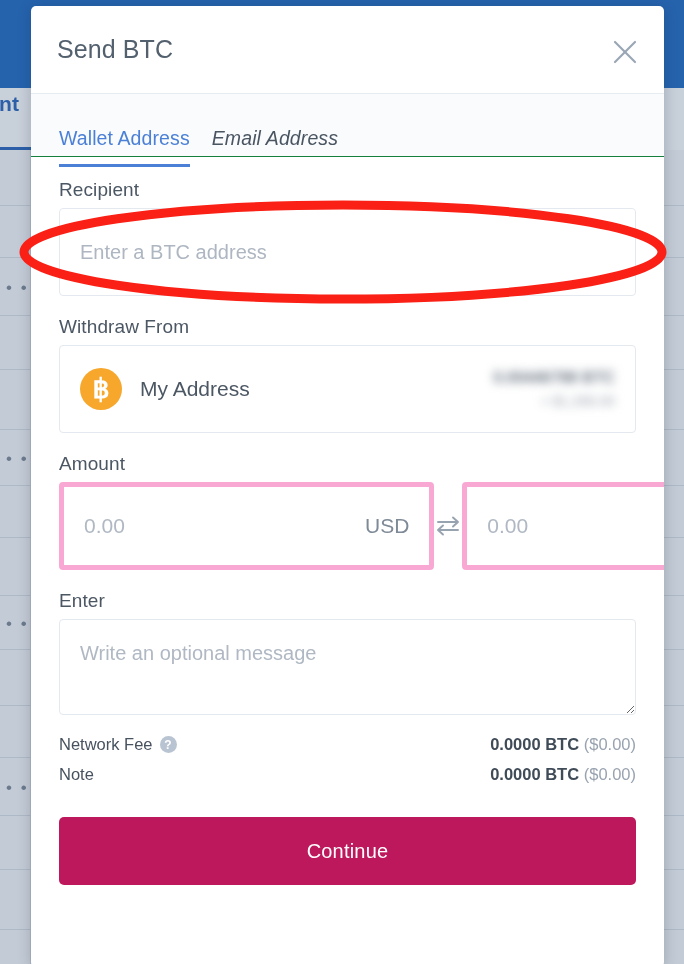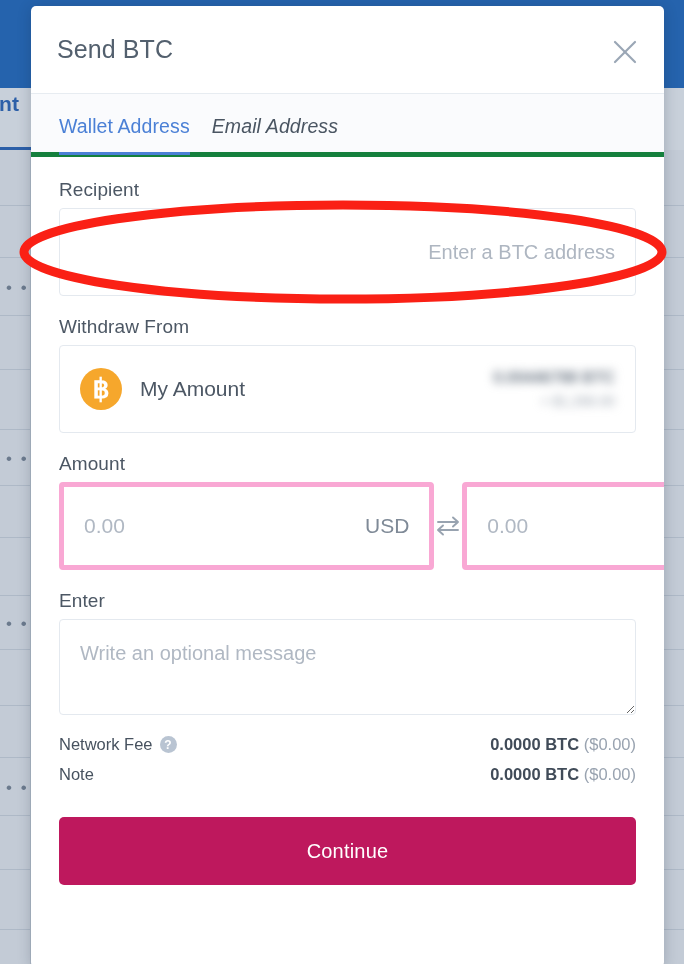--- a/index.html
+++ b/index.html
@@ -59,22 +59,22 @@
   }
   .close-btn {
     position: absolute; right: 20px; top: 27px;
     width: 38px; height: 38px; display: flex; align-items: center; justify-content: center;
     cursor: pointer; background: none; border: none;
   }
   .close-btn svg { display: block; }
 
   .tabbar {
     height: 64px; background: #fafbfd;
-    border-top: 1px solid #e7ecf1; border-bottom: 5px solid #15803d;
-    display: flex; align-items: flex-start; padding: 4px 28px;
+    border-top: 1px solid #e7ecf1; border-bottom: 1px solid #15803d;
+    display: flex; align-items: flex-start; padding: 16px 28px;
     position: relative;
   }
   .tab {
     position: relative; font-size: 19.5px; padding: 17px 0 0 0; margin-right: 22px;
     cursor: pointer; background: none; border: none;
     font-family: "Liberation Sans", sans-serif; letter-spacing: .1px;
   }
   .tab.active { color: #4b80d6; font-weight: 400; }
   .tab.inactive { color: #4a5562; font-style: italic; }
   .tab.active::after {
@@ -84,21 +84,21 @@
 
   .modal-body { padding: 22px 28px 0 28px; }
 
   .field-label {
     font-size: 19px; color: #4c5764; margin-bottom: 7px; letter-spacing: .1px;
   }
 
   .text-input {
     width: 100%; height: 88px; border: 1px solid #e4e9ef; border-radius: 4px;
     font-size: 20px; color: #58616d; padding: 0 20px;
-    font-family: "Liberation Sans", sans-serif; background: #fff; outline: none; text-align: right;
+    font-family: "Liberation Sans", sans-serif; background: #fff; outline: none;
   }
   .text-input::placeholder { color: #aeb6c1; }
 
   .field-group { margin-bottom: 20px; }
 
   .wallet-box {
     width: 100%; height: 88px; border: 1px solid #e4e9ef; border-radius: 4px;
     display: flex; align-items: center; padding: 0 20px; cursor: pointer;
     background: #fff;
   }
@@ -225,21 +225,21 @@
 
       <div class="field-group">
         <div class="field-label">Recipient</div>
         <input class="text-input" type="text" placeholder="Enter a BTC address" style="">
       </div>
 
       <div class="field-group">
         <div class="field-label">Withdraw From</div>
         <div class="wallet-box">
           <div class="btc-icon">฿</div>
-          <div class="wallet-name">My Amount</div>
+          <div class="wallet-name">My Address</div>
           <div class="wallet-balance">
             <div class="bal-main">0.00446788 BTC</div>
             <div class="bal-sub">≈ $1,266.00</div>
           </div>
         </div>
       </div>
 
       <div class="field-group">
         <div class="field-label">Amount</div>
         <div class="amount-row">

